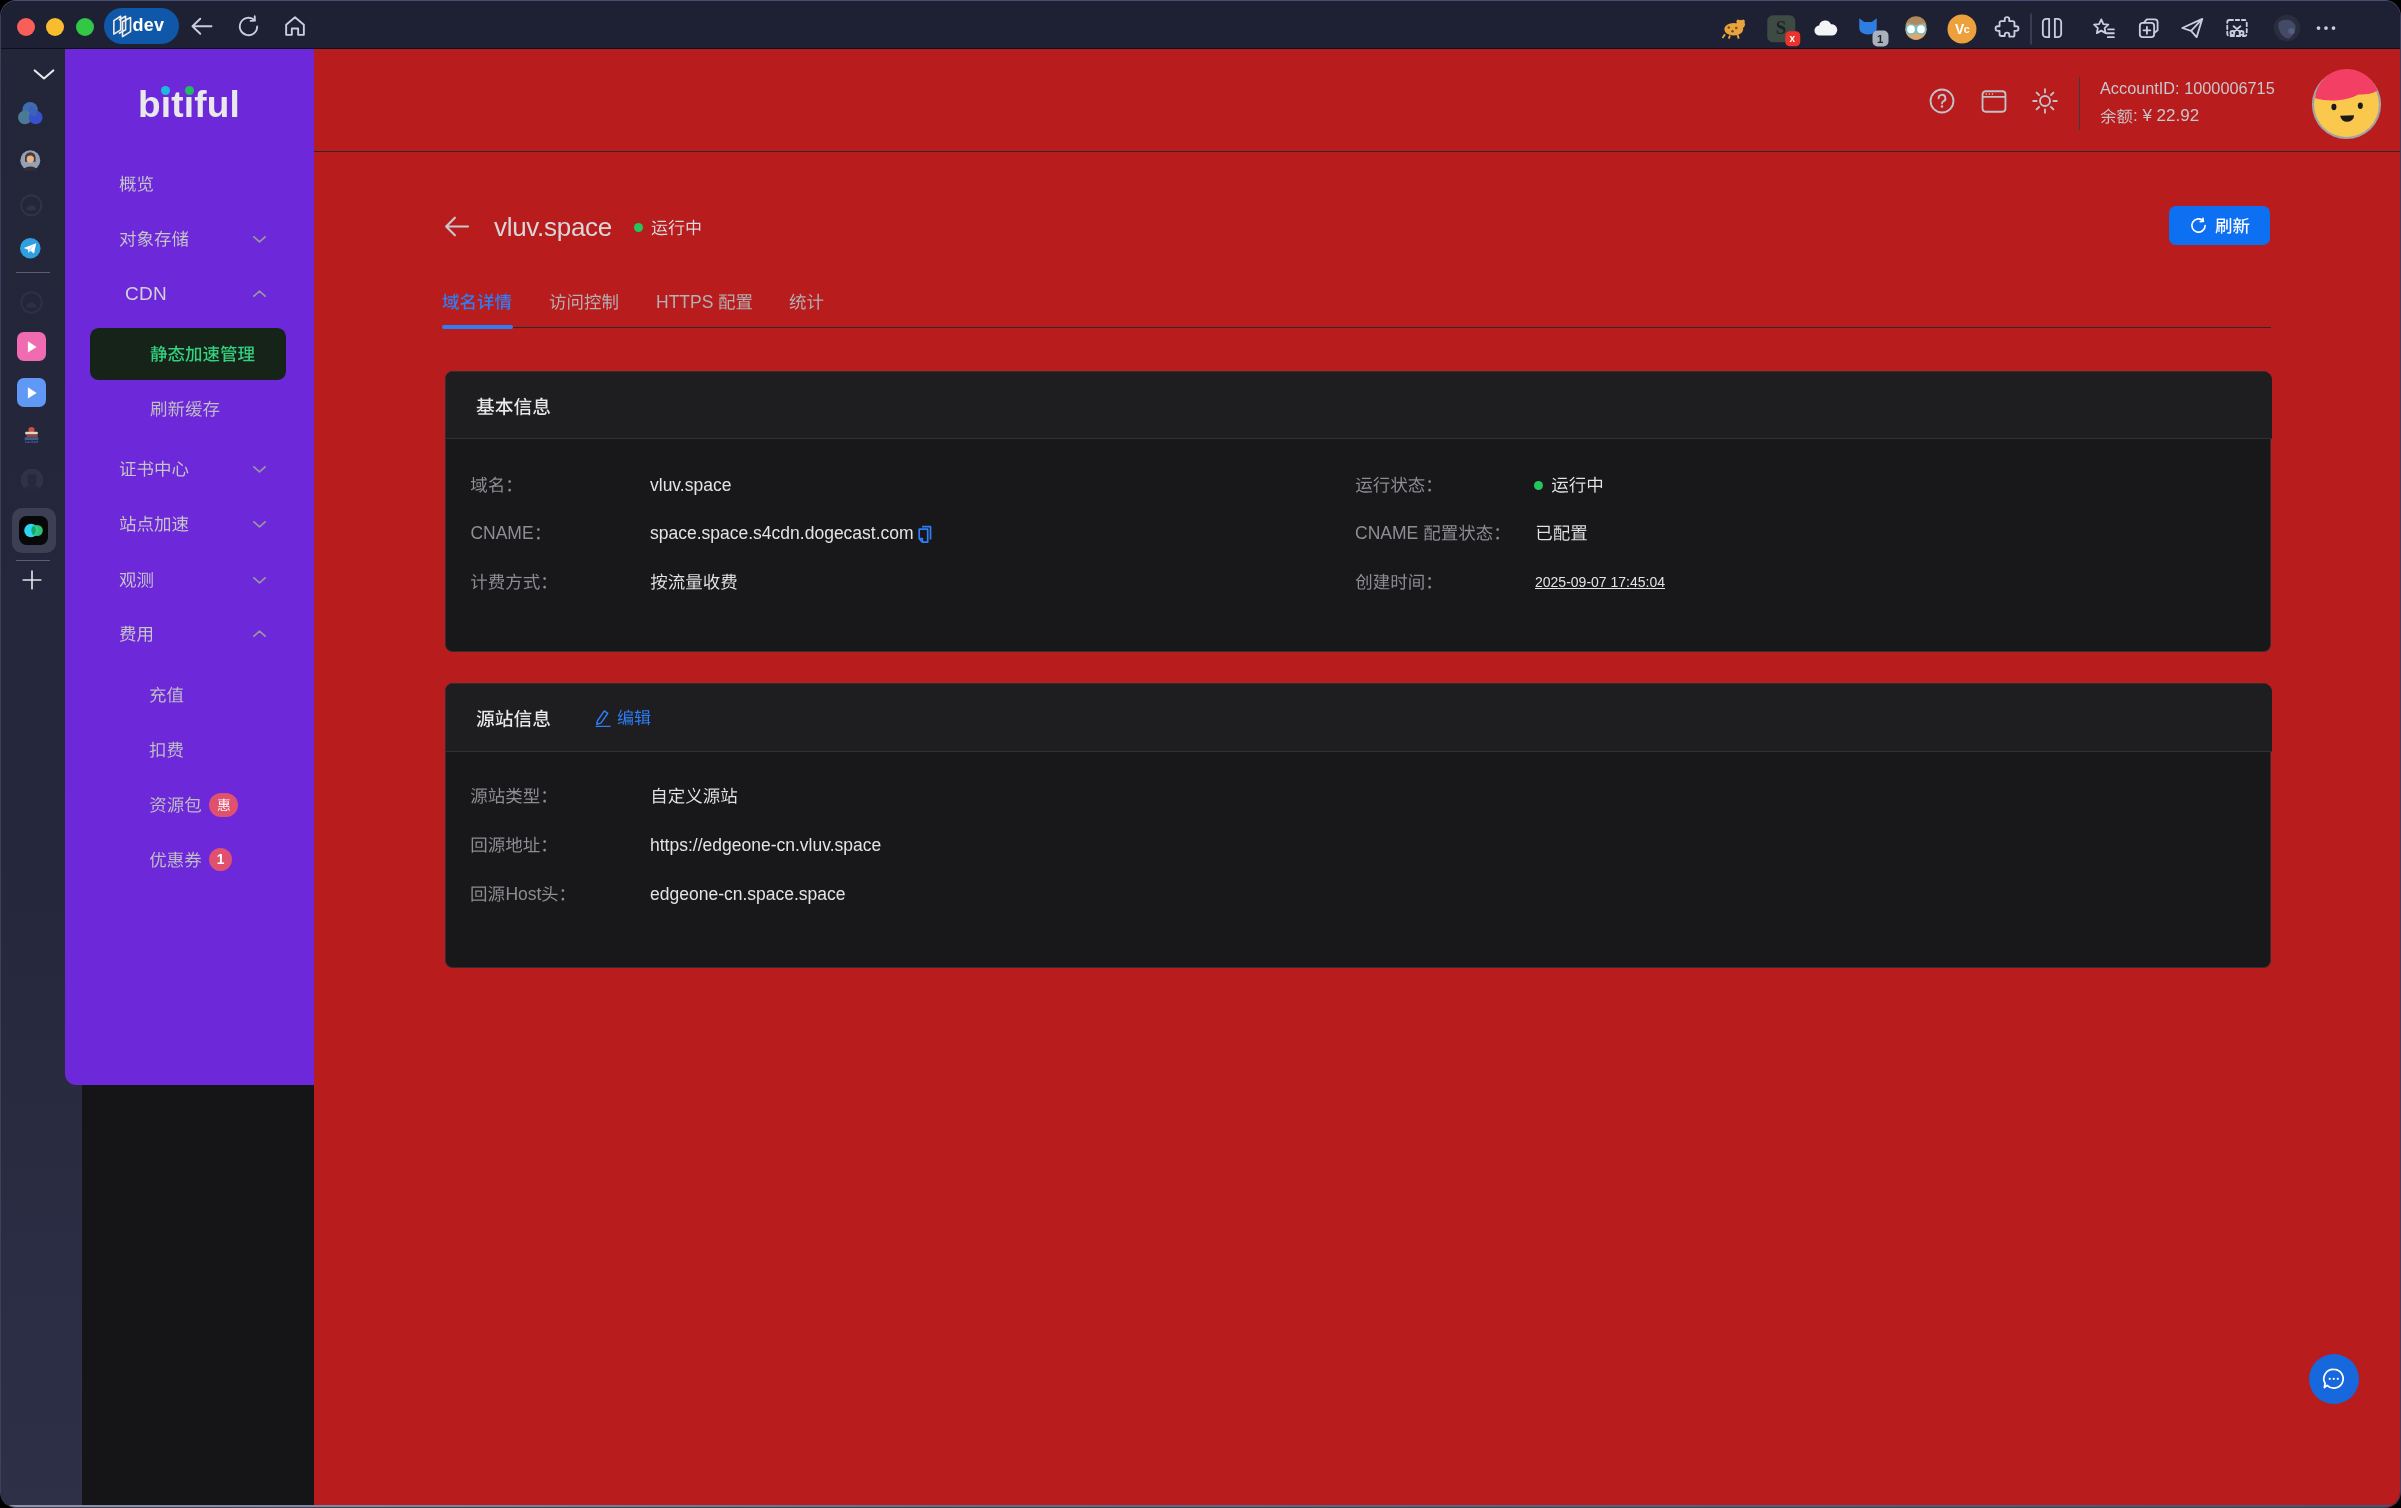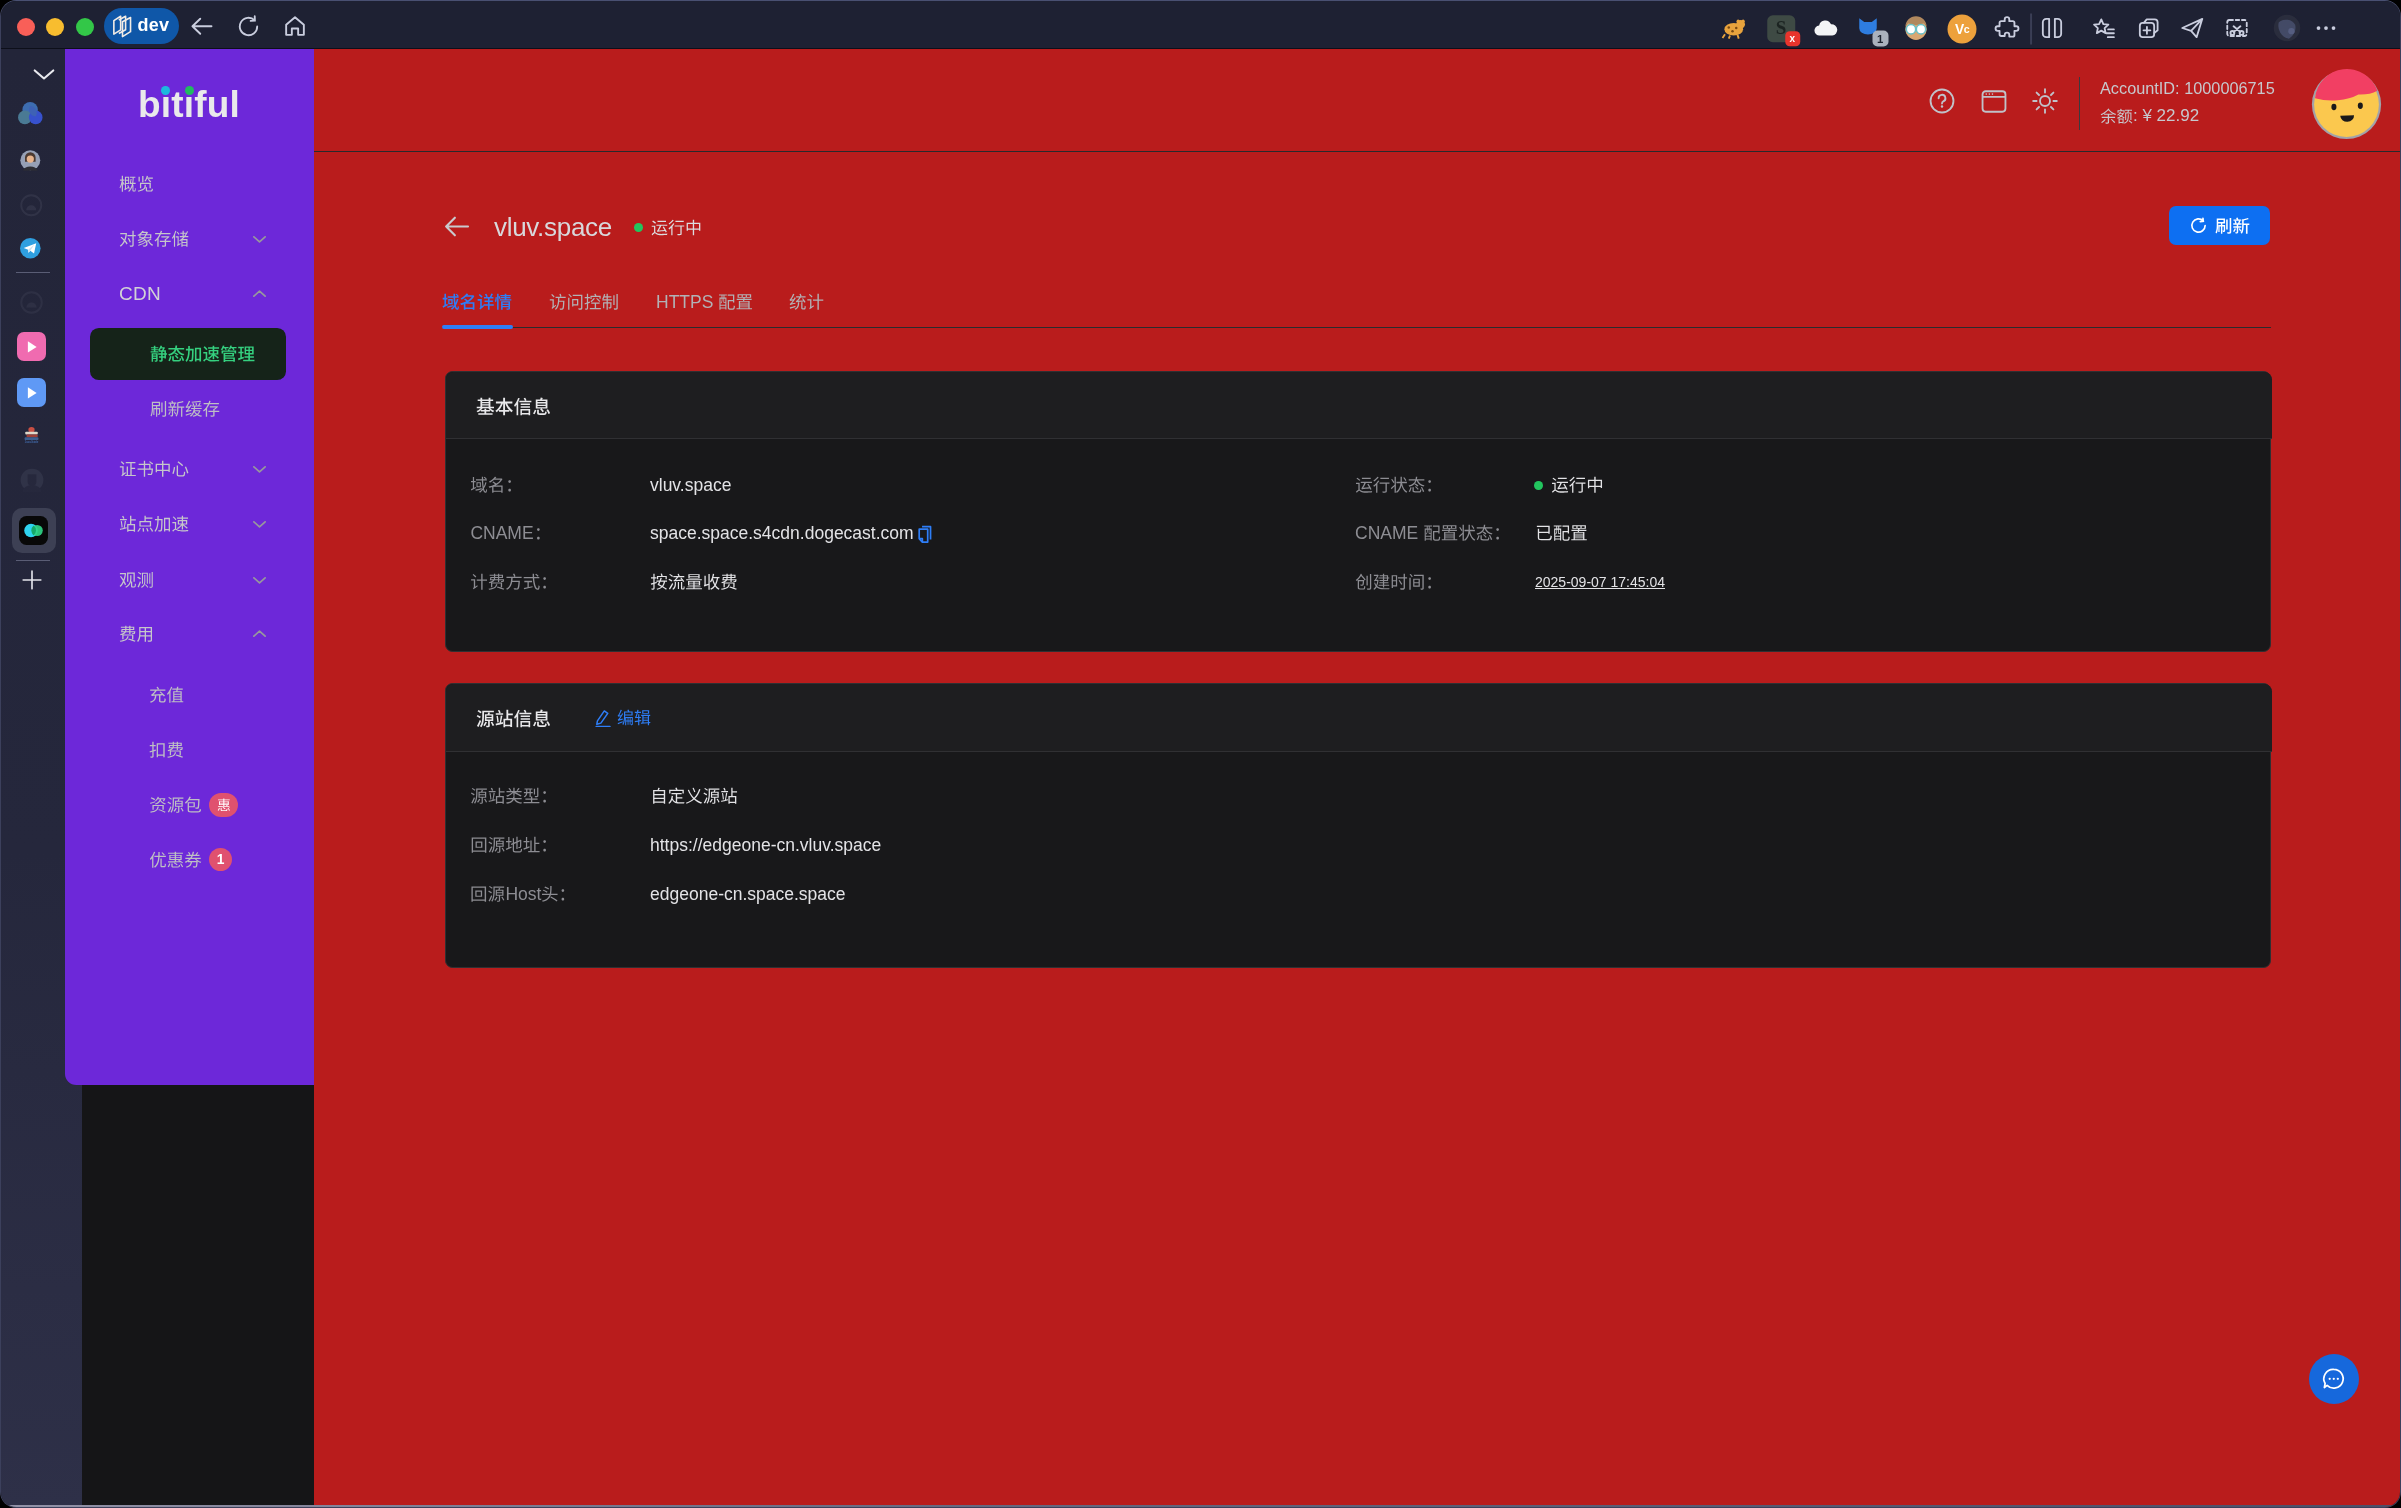--- a/index.html
+++ b/index.html
@@ -103,21 +103,21 @@
 <div style="position:absolute;left:0;top:0;width:2401px;height:48px;background:#1e2133;border-bottom:0.6px solid #0d0f1a;box-sizing:border-box">
       <div style="position:absolute;left:16px;top:17px;width:18px;height:18px;border-radius:50%;background:#f95f58"></div>
       <div style="position:absolute;left:45px;top:17px;width:18px;height:18px;border-radius:50%;background:#f8bd2f"></div>
       <div style="position:absolute;left:75px;top:17px;width:18px;height:18px;border-radius:50%;background:#33c748"></div>
       <div style="position:absolute;left:103px;top:6.9px;width:75px;height:36px;border-radius:18px;background:#0f57a8;display:flex;align-items:center;">
         <svg width="21" height="25" viewBox="0 0 34 40" fill="none" stroke="#f2ece6" stroke-width="2.6" stroke-linejoin="round" style="margin-left:7.5px">
           <path d="M3 12 L14 5 L14 27 L3 34 Z" fill="none"></path>
           <path d="M10 9 L21 3 L21 25 L10 31" fill="none" transform="translate(1,2)"></path>
           <path d="M14 13 L27 6 L27 29 L14 37 Z" fill="none" transform="translate(3,1)"></path>
         </svg>
-        <span style="font-family:'Liberation Sans',sans-serif;font-weight:bold;font-size:18px;color:#fff;margin-left:5px;letter-spacing:0.3px">dev</span>
+        <span style="font-family:'Liberation Sans',sans-serif;font-weight:bold;font-size:18px;color:#fff;letter-spacing:0.3px">dev</span>
       </div>
       <svg style="position:absolute;left:188px;top:13.8px" width="25" height="22.5" viewBox="0 0 40 36" stroke="#c9cdde" stroke-width="3" fill="none" stroke-linecap="round" stroke-linejoin="round">
         <path d="M36 18 L6 18 M18 6 L5.5 18 L18 30"></path>
       </svg>
       <svg style="position:absolute;left:236px;top:13.8px" width="23" height="23" viewBox="0 0 37 37" stroke="#c9cdde" stroke-width="3" fill="none" stroke-linecap="round">
         <path d="M32.5 18.5 a14 14 0 1 1 -4.1 -9.9 M28.5 2 L28.8 9 L22 9.4"></path>
       </svg>
       <svg style="position:absolute;left:282px;top:13px" width="24" height="24" viewBox="0 0 38 38" stroke="#c9cdde" stroke-width="3" fill="none" stroke-linejoin="round" stroke-linecap="round">
         <path d="M5 17 L19 5 L33 17 L33 33 L24 33 L24 23 L14 23 L14 33 L5 33 Z"></path>
       </svg>
@@ -278,21 +278,21 @@
           <svg width="70" height="17.5" viewBox="0 0 4000 1000" fill="#c6c6ca">
             <use href="#g2" x="0"></use>
             <use href="#g3" x="1000"></use>
             <use href="#g4" x="2000"></use>
             <use href="#g5" x="3000"></use>
           </svg>
         </div>
         <svg style="position:absolute;left:251px;top:233px" width="15" height="10" viewBox="0 0 24 15" stroke="#97979d" stroke-width="2.8" fill="none" stroke-linecap="round" stroke-linejoin="round">
           <path d="M3 4 L12 12 L21 4"></path>
         </svg>
-        <div style="position:absolute;left:118px;top:278px;height:30px;display:flex;align-items:center;white-space:nowrap;font-size:19px;color:#d2d2d6;">
+        <div style="position:absolute;left:124px;top:278px;height:30px;display:flex;align-items:center;white-space:nowrap;font-size:19px;color:#d2d2d6;">
           <span style="letter-spacing:0.3px">CDN</span>
         </div>
         <svg style="position:absolute;left:251px;top:288px" width="15" height="10" viewBox="0 0 24 15" stroke="#97979d" stroke-width="2.8" fill="none" stroke-linecap="round" stroke-linejoin="round">
           <path d="M3 11 L12 3 L21 11"></path>
         </svg>
         <div style="position:absolute;left:89px;top:327px;width:196px;height:52px;border-radius:8.8px;background:#152319;display:flex;align-items:center;">
           <div style="margin-left:60px"><svg width="105" height="17.5" viewBox="0 0 6000 1000" fill="#35d07f" style="vertical-align:middle;">
               <use href="#g6" x="0"></use>
               <use href="#g7" x="1000"></use>
               <use href="#g8" x="2000"></use>

